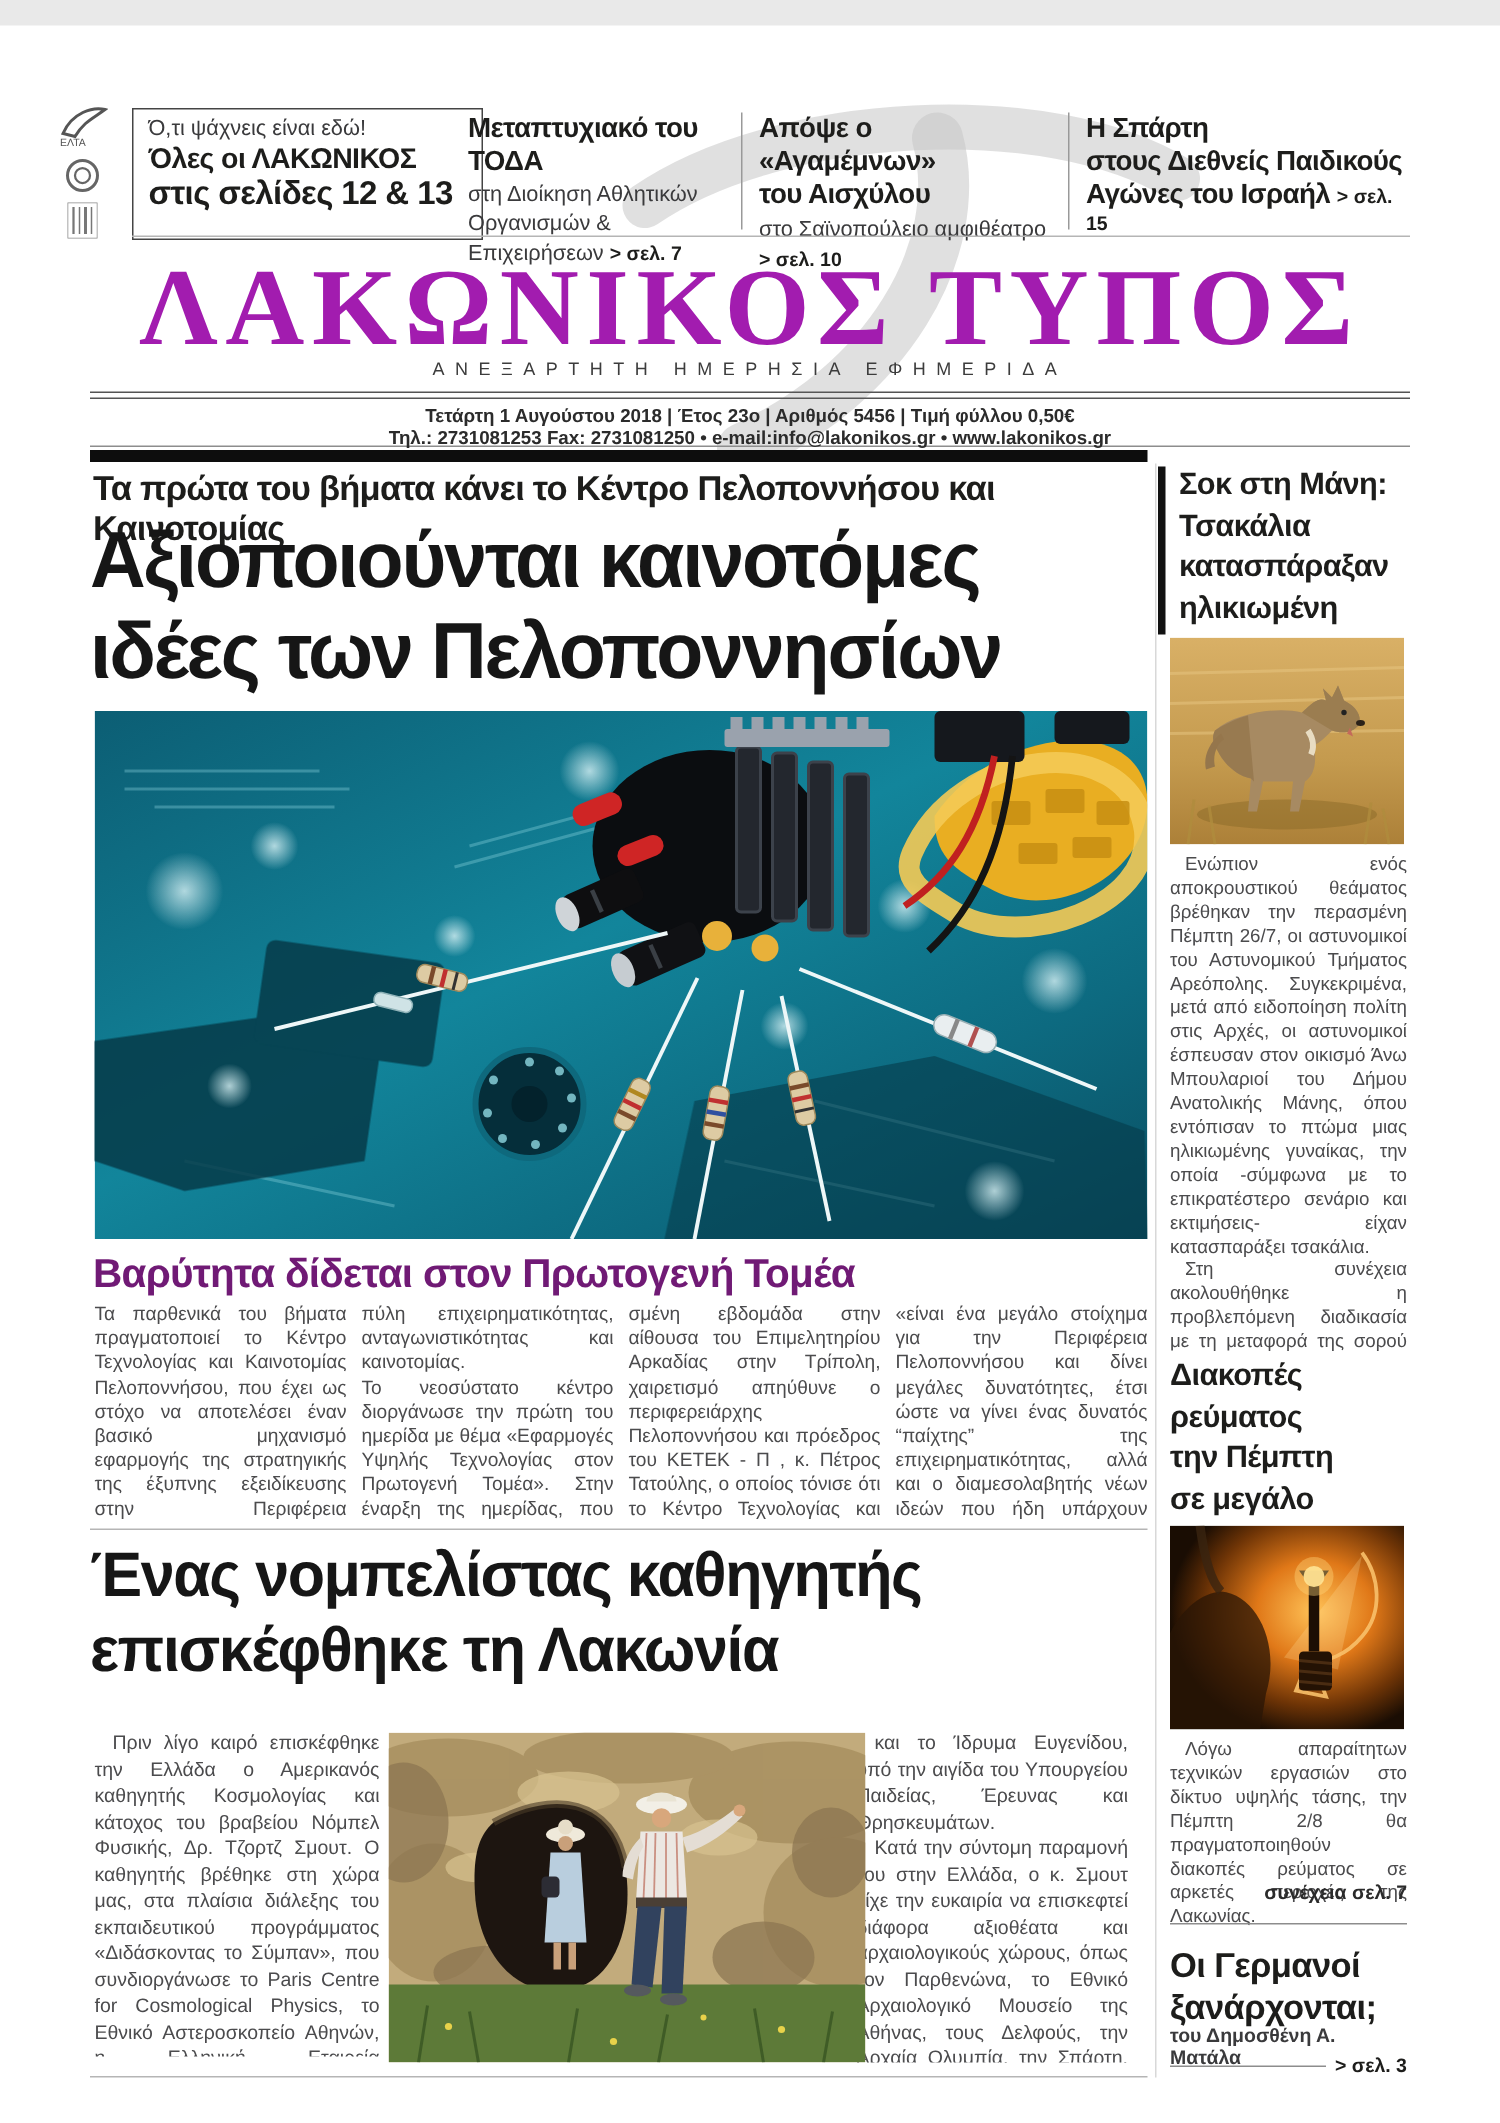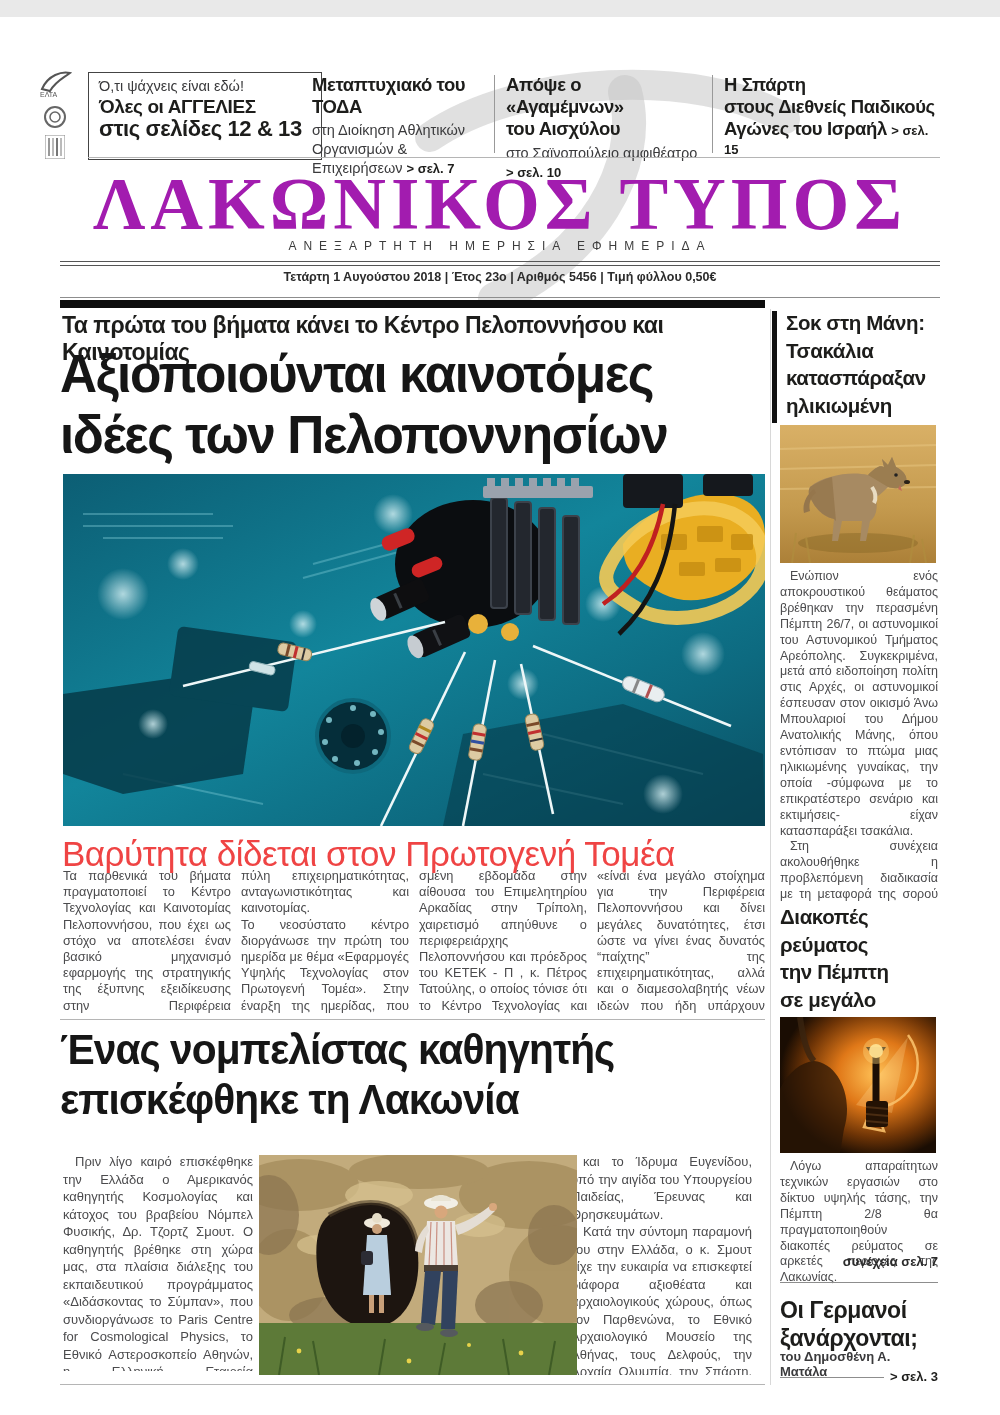--- a/index.html
+++ b/index.html
@@ -20,21 +20,21 @@
   .pageref{font-weight:700;font-size:13px;color:#1d1d1b;}
   .hrule{background:#b5b5b5;height:1px;}
   .vrule{background:#b5b5b5;width:1px;}
   .masthead{font-family:"Liberation Serif","DejaVu Serif",serif;font-weight:700;
             font-size:73px;letter-spacing:5px;white-space:nowrap;color:#a21caf;}
   .m-sub{font-size:12px;letter-spacing:7px;color:#3c3c3c;font-weight:400;}
   .m-date{font-size:12.5px;font-weight:700;color:#2b2b2b;}
   .kicker{font-size:23px;font-weight:700;letter-spacing:-0.5px;color:#1d1d1b;}
   .hl1{font-size:53px;line-height:61px;font-weight:700;letter-spacing:-1.5px;color:#161616;
        transform:scaleX(.97);transform-origin:0 0;}
-  .subhead{font-size:35px;font-weight:400;letter-spacing:-0.5px;color:#ef4444;}
+  .subhead{font-size:27px;font-weight:700;letter-spacing:-0.5px;color:#701a75;}
   .hl2{font-size:42px;line-height:50px;font-weight:700;letter-spacing:-1px;color:#161616;
        transform:scaleX(.97);transform-origin:0 0;}
   .deck{font-size:20px;font-weight:400;color:#2e2e30;letter-spacing:-0.3px;}
   .s-hl{font-size:20.5px;line-height:27.5px;font-weight:700;letter-spacing:-0.4px;color:#1d1d1b;}
   .cont{font-weight:700;color:#2b2b2b;}
   .photo{overflow:hidden;}
   .photo svg{display:block;}
   .logo-stack{display:flex;flex-direction:column;gap:6px;align-items:center;}
 </style>
 </head>
@@ -60,21 +60,21 @@
       <rect x="0" y="0" width="20" height="24" fill="none" stroke="#888" stroke-width="1"></rect>
       <line x1="4" y1="3" x2="4" y2="21" stroke="#777" stroke-width="1.5"></line>
       <line x1="8" y1="3" x2="8" y2="21" stroke="#777" stroke-width="1"></line>
       <line x1="12" y1="3" x2="12" y2="21" stroke="#777" stroke-width="2"></line>
       <line x1="16" y1="3" x2="16" y2="21" stroke="#777" stroke-width="1"></line>
     </svg>
   </div>
 
   <div class="abs" style="left:88px;top:55px;width:212px;height:78px;border:1.5px solid #444;padding:4px 10px;">
     <div class="teaser-sub">Ό,τι ψάχνεις είναι εδώ!</div>
-    <div class="teaser-title" style="font-size:19px;">Όλες οι ΑΓΓΕΛΙΕΣ</div>
+    <div class="teaser-title" style="font-size:19px;">Όλες οι ΛΑΚΩΝΙΚΟΣ</div>
     <div class="teaser-title" style="font-size:22px;">στις σελίδες 12 &amp; 13</div>
   </div>
 
   <div class="abs" style="left:312px;top:57px;width:172px;">
     <div class="teaser-title">Μεταπτυχιακό του ΤΟΔΑ</div>
     <div class="teaser-sub" style="margin-top:3px;">στη Διοίκηση Αθλητικών</div>
     <div class="teaser-sub">
       <span>Οργανισμών &amp; Επιχειρήσεων</span>
       <span class="pageref">&gt; σελ. 7</span>
     </div>
@@ -104,20 +104,21 @@
 
   <div class="abs hrule" style="left:88px;top:140px;width:852px;"></div>
 
   <div class="abs ctr masthead" style="left:60px;top:146px;width:880px;z-index:1;">ΛΑΚΩΝΙΚΟΣ ΤΥΠΟΣ</div>
   <div class="abs ctr m-sub" style="left:60px;top:222px;width:880px;z-index:1;">ΑΝΕΞΑΡΤΗΤΗ ΗΜΕΡΗΣΙΑ ΕΦΗΜΕΡΙΔΑ</div>
 
   <div class="abs hrule" style="left:60px;top:244px;width:880px;background:#555;"></div>
   <div class="abs hrule" style="left:60px;top:248px;width:880px;background:#555;"></div>
 
   <div class="abs ctr m-date" style="left:60px;top:253px;width:880px;z-index:1;">Τετάρτη 1 Αυγούστου 2018 | Έτος 23ο | Αριθμός 5456 | Τιμή φύλλου 0,50€</div>
+  <div class="abs ctr m-date" style="left:60px;top:267.5px;width:880px;z-index:1;">Τηλ.: 2731081253 Fax: 2731081250 • e-mail:info@lakonikos.gr • www.lakonikos.gr</div>
 
   <div class="abs hrule" style="left:60px;top:280px;width:880px;background:#8d8d8d;"></div>
   <div class="abs" style="left:60px;top:283px;width:705px;height:8px;background:#0d0d0d;"></div>
 
   <div class="abs kicker" style="left:62px;top:295px;width:705px;">Τα πρώτα του βήματα κάνει το Κέντρο Πελοποννήσου και Καινοτομίας</div>
   <div class="abs hl1 preline" style="left:60px;top:326px;width:740px;">Αξιοποιούνται καινοτόμες
 ιδέες των Πελοποννησίων</div>
 
   <div class="abs photo" style="left:63px;top:457px;width:702px;height:352px;">
     <svg width="702" height="352" viewBox="0 0 702 352">

